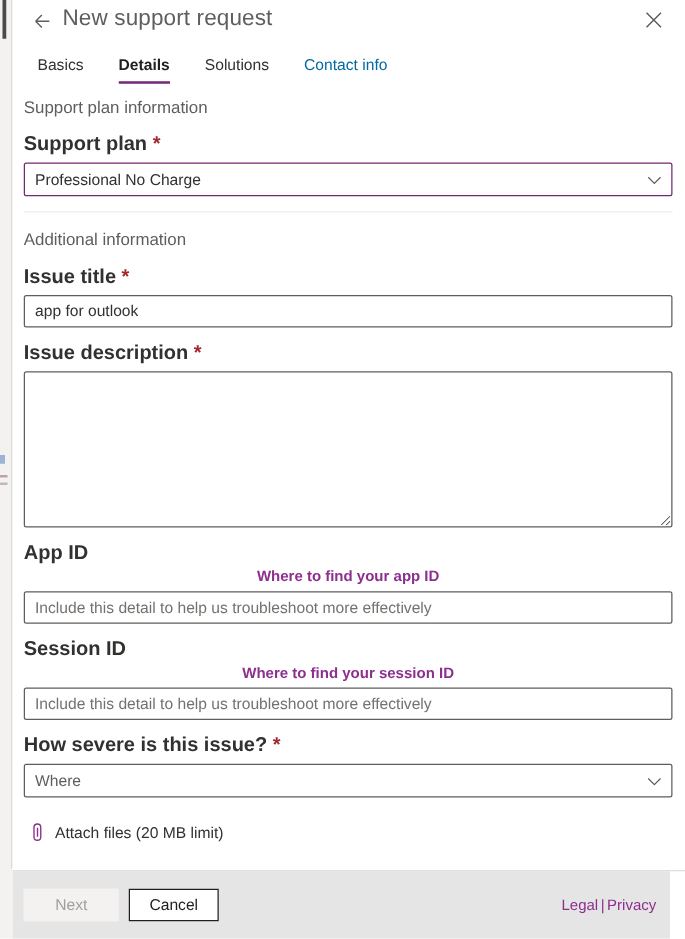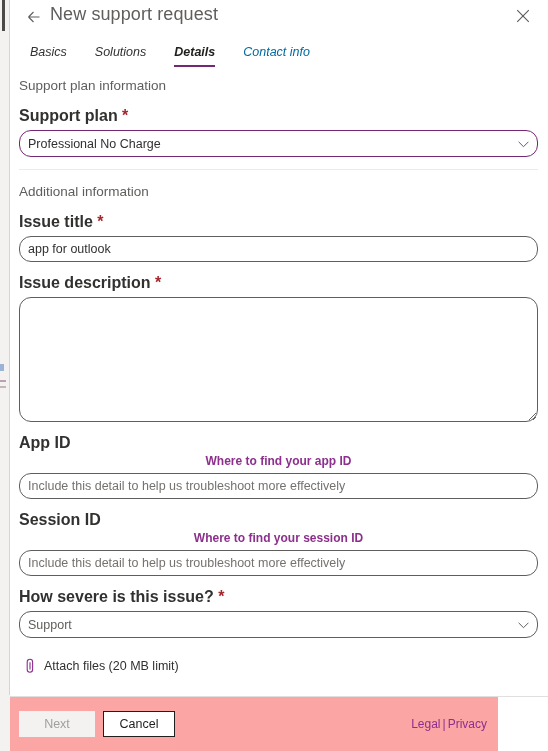--- a/index.html
+++ b/index.html
@@ -94,21 +94,20 @@
     cursor: pointer;
   }
 
   
   .tabs {
     position: absolute;
     left: 11px; top: 42px;
     display: flex;
     gap: 0px;
     align-items: flex-end;
-    font-style: italic;
   }
   .tab {
     position: relative;
     padding: 3px 14px 11px 14px;
     font-size: 12.5px;
     color: #323130;
     cursor: pointer;
     white-space: nowrap;
   }
   .tab:first-child { padding-left: 9px; }
@@ -175,21 +174,21 @@
   }
 
   input.box, .selectbox, textarea.box {
     box-sizing: border-box;
     width: 100%;
     font-family: "Liberation Sans", sans-serif;
     font-size: 12.5px;
     color: #323130;
     background: #ffffff;
     border: 1px solid #605e5c;
-    border-radius: 12px;
+    border-radius: 2px;
     outline: none;
   }
   input.box {
     height: 26px;
     padding: 0 8px;
   }
   input.box::placeholder {
     color: #75716e;
     opacity: 1;
   }
@@ -239,22 +238,22 @@
   
   .footer-rule {
     position: absolute;
     left: 0; top: 696px;
     width: 538px; height: 1px;
     background: #e1dfdd;
   }
   .footer {
     position: absolute;
     left: 0; top: 697px;
-    width: 488px; height: 54px;
-    background: #fca5a5;
+    width: 526px; height: 54px;
+    background: #e5e5e5;
   }
   .btn {
     position: absolute;
     top: 14px;
     height: 26px;
     font-family: "Liberation Sans", sans-serif;
     font-size: 12.5px;
     border-radius: 0;
     cursor: pointer;
     padding: 0 14px;
@@ -313,25 +312,25 @@
       <svg width="14" height="14" viewBox="0 0 14 14" fill="none" stroke="currentColor" stroke-width="1.15">
         <path d="M1.2 1.2 L12.8 12.8 M12.8 1.2 L1.2 12.8"></path>
       </svg>
     </div>
   </div>
 
   <div class="tabs">
     <div class="tab">
       <span>Basics</span>
     </div>
+    <div class="tab active">
+      <span>Details</span>
+    </div>
     <div class="tab">
       <span>Solutions</span>
-    </div>
-    <div class="tab active">
-      <span>Details</span>
     </div>
     <div class="tab muted">
       <span>Contact info</span>
     </div>
   </div>
 
   <div class="content">
 
     <div class="section-head">Support plan information</div>
 
@@ -381,21 +380,21 @@
       <a class="sublink">Where to find your session ID</a>
       <input class="box" type="text" placeholder="Include this detail to help us troubleshoot more effectively" style="">
     </div>
 
     <div class="field">
       <span class="label">
         <span>How severe is this issue?</span>
         <span class="req">*</span>
       </span>
       <div class="selectbox">
-        <span class="value placeholder">Support</span>
+        <span class="value placeholder">Where</span>
         <span class="chev">
           <svg width="11" height="7" viewBox="0 0 11 7" fill="none" stroke="currentColor" stroke-width="1">
             <path d="M0.6 0.8 L5.5 5.7 L10.4 0.8"></path>
           </svg>
         </span>
       </div>
     </div>
 
     <div class="attach">
       <span class="clip">

